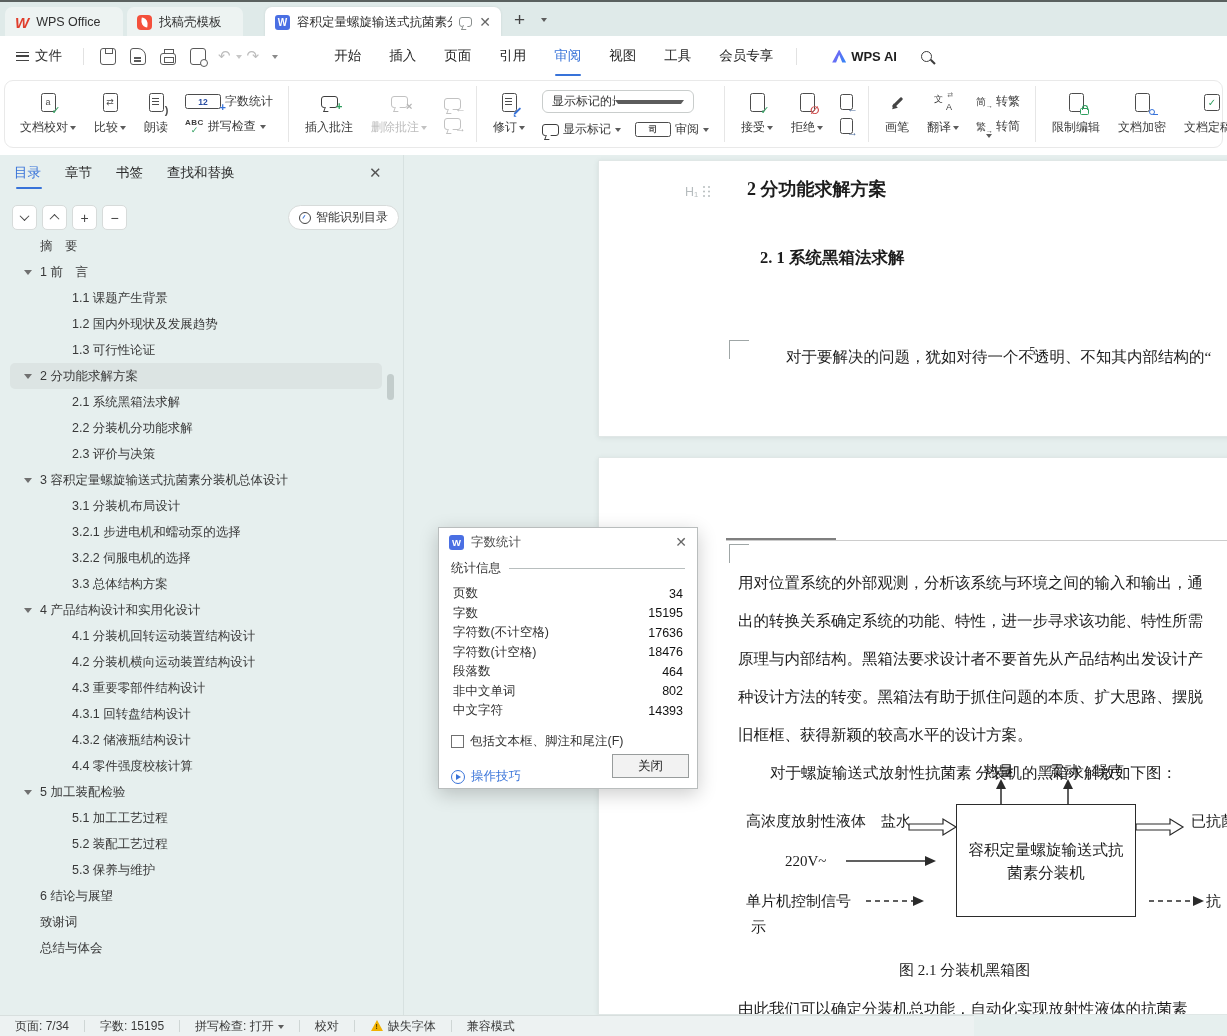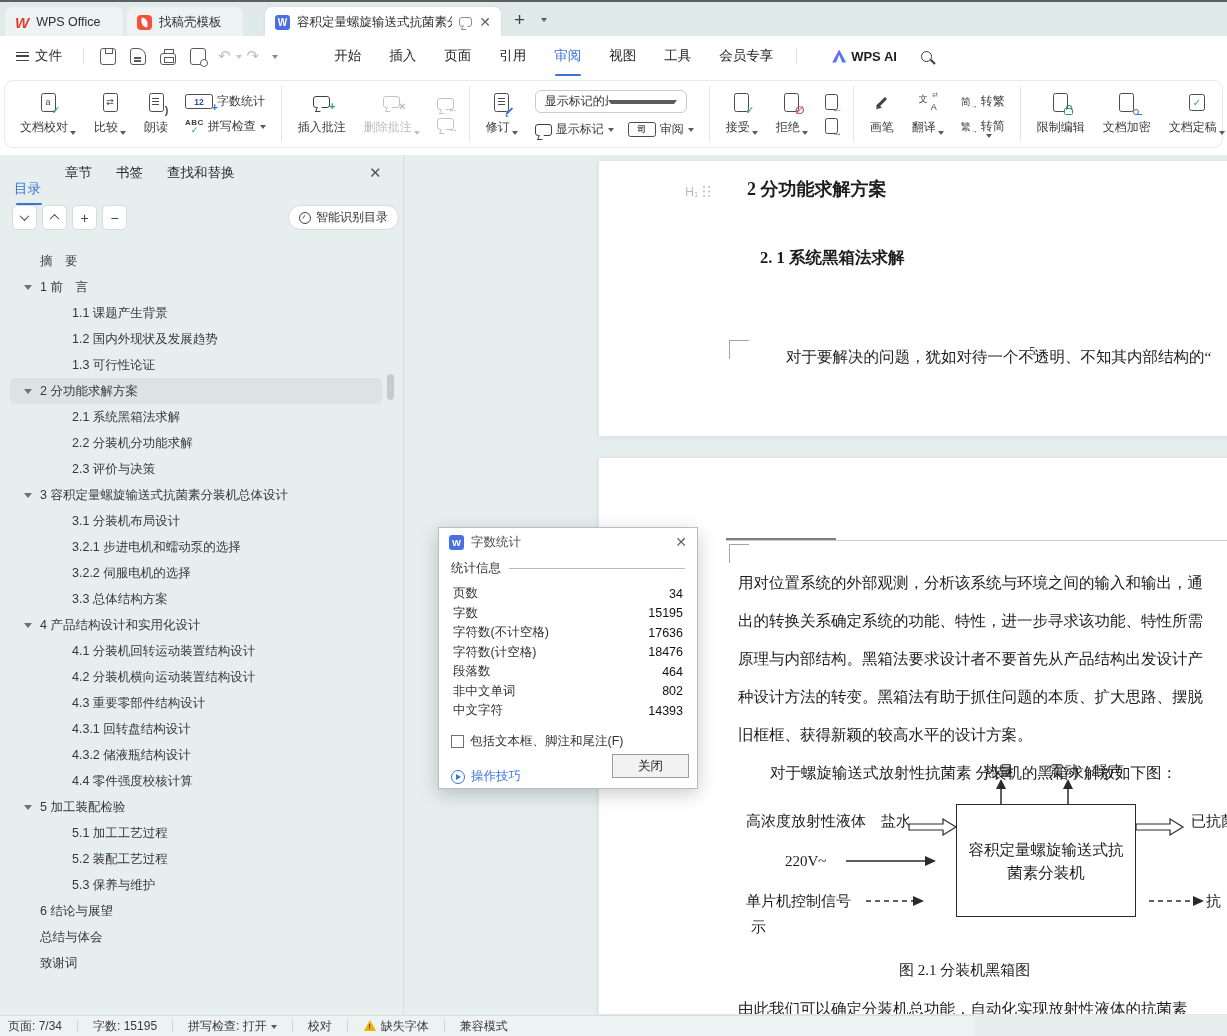--- a/index.html
+++ b/index.html
@@ -45,32 +45,32 @@
   .wpsai { display:flex; align-items:center; gap:5px; margin-left:26px; font-size:13px; font-weight:bold; color:#1f1f1f; }
   .ailogo { width:14px; height:13px; background:linear-gradient(120deg,#8a5cf5,#2f88f5); clip-path:polygon(0 100%,50% 0,100% 100%,72% 100%,50% 40%,28% 100%); }
   .searchico { width:11px; height:11px; border:1.6px solid #3c3c3c; border-radius:50%; position:relative; margin-left:24px; }
   .searchico::after { content:""; position:absolute; width:6px; height:1.6px; background:#3c3c3c; transform:rotate(45deg); right:-5px; bottom:-2px; }
 
   
   .ribbon { position:absolute; left:0; top:76px; width:1227px; height:79px; background:#fff; }
   .rpanel { position:absolute; left:4px; top:4px; width:1219px; height:68px; border:1px solid #e9e9e9; border-radius:9px; display:flex; align-items:center; padding-left:6px; }
   .rsep { width:1px; height:56px; background:#e6e6e6; margin:0 7px; flex:none; }
   .rb { display:flex; flex-direction:column; align-items:center; justify-content:center; gap:7px; padding:0 9px; font-size:12px; color:#3a3a3a; flex:none; }
-  .rb .lab { display:flex; align-items:flex-end; gap:2px; white-space:nowrap; }
+  .rb .lab { display:flex; align-items:center; gap:2px; white-space:nowrap; }
   .rb.dis, .rb.dis .lab, .rrow.dis { color:#bcbcbc; }
   .ricon { height:20px; display:flex; align-items:center; justify-content:center; position:relative; }
   .idoc { width:15px; height:19px; border:1.5px solid #4c4c4c; border-radius:2.5px; position:relative; background:#fff; display:flex; align-items:center; justify-content:center; font-size:9px; color:#4c4c4c; }
   .idoc.lines::before { content:""; position:absolute; left:2.5px; top:4px; width:7px; height:1.2px; background:#4c4c4c; box-shadow:0 3px 0 #4c4c4c, 0 6px 0 #4c4c4c; }
   .dis .idoc, .dis .ibub { border-color:#c2c2c2; color:#c2c2c2; }
   .ac { position:absolute; right:-6px; bottom:-5px; font-size:11px; font-weight:bold; line-height:1; }
   .ac.g { color:#2f9e5e; } .ac.r { color:#cf4b4b; } .ac.b { color:#3873d9; } .ac.gy { color:#b5b5b5; }
   .ibub { width:17px; height:12px; border:1.5px solid #3e3e3e; border-radius:3px; position:relative; background:#fff; }
   .ibub::after { content:""; position:absolute; left:2px; bottom:-5px; width:4px; height:4px; border-left:1.5px solid #3e3e3e; border-bottom:1.5px solid #3e3e3e; transform:skewX(-18deg); background:#fff; }
   .dis .ibub::after { border-color:#c2c2c2; }
-  .ibox12 { width:28px; height:15px; border:1.5px solid #4c4c4c; border-radius:2.5px; display:flex; align-items:center; justify-content:center; font-size:8.5px; font-weight:bold; color:#2b4ea2; position:relative; background:#fff; }
+  .ibox12 { width:36px; height:15px; border:1.5px solid #4c4c4c; border-radius:2.5px; display:flex; align-items:center; justify-content:center; font-size:8.5px; font-weight:bold; color:#2b4ea2; position:relative; background:#fff; }
   .iabc { display:flex; flex-direction:column; align-items:center; line-height:1; }
   .iabc b { font-size:8px; color:#3e3e3e; letter-spacing:.5px; }
   .iabc s { text-decoration:none; color:#2f9e5e; font-size:9px; font-weight:bold; margin-top:-1px; }
   .penbar { width:13px; height:3px; background:#444; border-radius:1px; transform:rotate(-45deg); position:relative; }
   .penbar::after { content:""; position:absolute; left:-5px; top:-1px; border:3.5px solid transparent; border-right:5px solid #444; transform:translateY(.5px); }
   .penbar.blue { width:9px; height:2.4px; background:#3873d9; position:absolute; right:-6px; bottom:-2px; }
   .penbar.blue::after { border-right-color:#3873d9; border-width:2.5px; left:-4px; top:-.5px; }
   .rcol { display:flex; flex-direction:column; justify-content:center; gap:8px; padding:0 8px; flex:none; }
   .rrow { display:flex; align-items:center; gap:4px; font-size:12px; color:#3a3a3a; white-space:nowrap; }
   .rrow .sic { position:relative; display:inline-flex; }
@@ -86,32 +86,32 @@
   .lockic::before { content:""; position:absolute; left:1px; top:-4px; width:4px; height:4px; border:1.5px solid #2f9e5e; border-bottom:none; border-radius:3px 3px 0 0; }
   .keyic { position:absolute; right:-6px; bottom:-4px; width:6px; height:6px; border:1.6px solid #3873d9; border-radius:50%; background:#fff; }
   .keyic::after { content:""; position:absolute; right:-4px; top:4px; width:5px; height:1.6px; background:#3873d9; }
   .ichk { width:16px; height:17px; border:1.5px solid #4c4c4c; border-radius:2.5px; display:flex; align-items:center; justify-content:center; color:#2f9e5e; font-size:10px; font-weight:bold; background:#fff; }
   .rexp { position:absolute; left:986px; top:56px; }
 
   
   .main-divider { position:absolute; left:403px; top:155px; bottom:21px; width:1px; background:#d7e1e0; }
   .stabs { position:absolute; left:14px; top:164px; display:flex; gap:24px; font-size:13.5px; color:#2c2c2c; }
   .stab { position:relative; white-space:nowrap; }
-  .stab.active { color:#3873d9;margin-top:16px; }
+  .stab.active { color:#3873d9; }
   .stab.active::after { content:""; position:absolute; left:2px; bottom:-7px; width:26px; height:2.5px; border-radius:2px; background:#3873d9; }
   .sclose { position:absolute; left:369px; top:164px; font-size:15px; color:#555; }
   .sbtns { position:absolute; left:12px; top:205px; display:flex; gap:5px; }
   .sbtn { width:25px; height:25px; background:#fff; border:1px solid #d7dbda; border-radius:5px; display:flex; align-items:center; justify-content:center; font-size:14px; color:#444; }
   .chev { width:7px; height:7px; border-left:1.6px solid #444; border-bottom:1.6px solid #444; }
   .chev.down { transform:rotate(-45deg) translate(1px,-1px); }
   .chev.up { transform:rotate(135deg) translate(1px,-1px); }
   .smartbtn { position:absolute; left:288px; top:205px; height:25px; padding:0 10px; background:#fff; border:1px solid #d7dbda; border-radius:13px; display:flex; align-items:center; gap:5px; font-size:12px; color:#333; }
   .gauge { width:12px; height:12px; border:1.5px solid #444; border-radius:50%; position:relative; }
   .gauge::after { content:""; position:absolute; left:3px; top:3px; width:4px; height:4px; border-left:1.5px solid #3873d9; transform:rotate(35deg); }
-  .toc { position:absolute; left:0; top:248px; width:396px; }
+  .toc { position:absolute; left:0; top:233px; width:396px; }
   .titem { height:26px; display:flex; align-items:center; margin:0 14px 0 10px; padding-left:0; font-size:12.5px; color:#383838; white-space:nowrap; overflow:hidden; }
   .tarrow { width:30px; padding-left:14px; flex:none; visibility:hidden; display:flex; }
   .tarrow i { width:0; height:0; border:4px solid transparent; border-top:5px solid #707070; transform:translateY(2px); }
   .titem.arrow .tarrow { visibility:visible; }
   .titem.lv1 { padding-left:62px; }
   .titem.sel { background:#dce4e3; border-radius:5px; }
   .sthumb { position:absolute; left:387px; top:374px; width:7px; height:26px; border-radius:4px; background:#c3cdcc; }
 
   
   .canvas { position:absolute; left:404px; top:155px; right:0; bottom:21px; overflow:hidden; }
@@ -152,21 +152,21 @@
   .drow .v { color:#111; }
   .dcheck { display:flex; align-items:center; gap:6px; margin:12px 12px 0; }
   .cbox { width:13px; height:13px; border:1px solid #707070; background:#fff; flex:none; }
   .dfoot { position:absolute; left:0; bottom:0; width:100%; height:40px; }
   .dtips { position:absolute; left:12px; top:20px; display:flex; align-items:center; gap:6px; color:#3873d9; }
   .playic { width:14px; height:14px; border:1.3px solid #3873d9; border-radius:50%; display:flex; align-items:center; justify-content:center; }
   .playic::after { content:""; width:0; height:0; border:3px solid transparent; border-left:5px solid #3873d9; margin-left:3px; }
   .dclosebtn { position:absolute; right:8px; top:6px; width:77px; height:24px; background:#f2f2f2; border:1px solid #989c9c; display:flex; align-items:center; justify-content:center; color:#222; }
 
   
-  .statusbar { position:absolute; left:0; bottom:0; width:974px; height:21px; background:#edf2f2; border-top:1px solid #d8dfde; display:flex; align-items:center; font-size:12px; color:#3a3a3a; z-index:60; padding-left:8px; }
+  .statusbar { position:absolute; left:0; bottom:0; width:974px; height:21px; background:#edf2f2; border-top:1px solid #d8dfde; display:flex; align-items:center; font-size:12px; color:#3a3a3a; z-index:60; padding-left:15px; }
   .sitem { display:flex; align-items:center; gap:4px; white-space:nowrap; }
   .ssep { width:1px; height:12px; background:#cfd6d5; margin:0 15px; }
   .warn { position:relative; width:14px; height:12px; }
   .warn::before { content:""; position:absolute; left:1px; top:0; width:0; height:0; border-left:6px solid transparent; border-right:6px solid transparent; border-bottom:11px solid #f2b200; }
   .warn::after { content:"!"; position:absolute; left:5.5px; top:2px; font-size:8px; font-weight:bold; color:#5d4700; }
 </style>
 </head>
 <body>
 
 <div class="tabbar">
@@ -630,28 +630,28 @@
       <span class="tarrow">
         <i></i>
       </span>
       <span class="tlabel">6 结论与展望</span>
     </div>
 
     <div class="titem lv0">
       <span class="tarrow">
         <i></i>
       </span>
+      <span class="tlabel">致谢词</span>
+    </div>
+
+    <div class="titem lv0">
+      <span class="tarrow">
+        <i></i>
+      </span>
       <span class="tlabel">总结与体会</span>
-    </div>
-
-    <div class="titem lv0">
-      <span class="tarrow">
-        <i></i>
-      </span>
-      <span class="tlabel">致谢词</span>
     </div>
   </div>
 <div class="sthumb"></div>
 
 <div class="canvas">
 
   <div class="page p1">
     <div class="hmark">
       <span>H₁</span>
       <span class="dots"></span>

